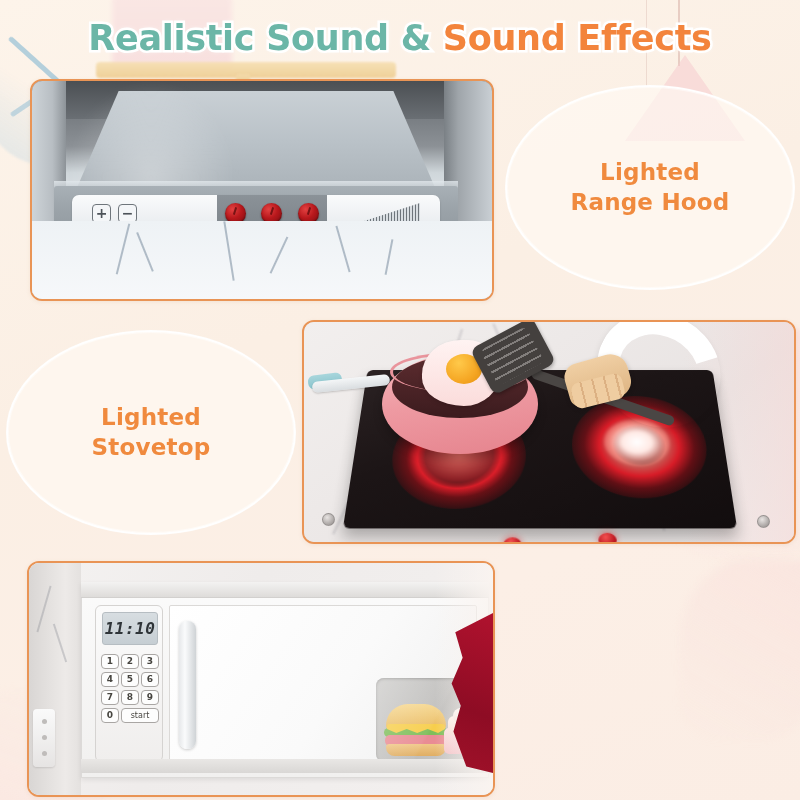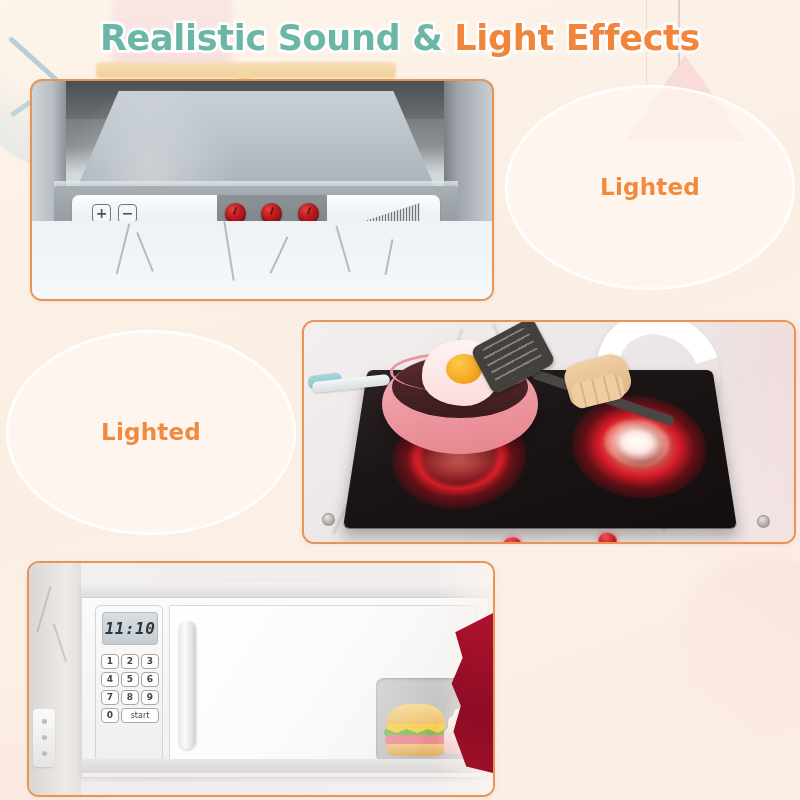--- a/index.html
+++ b/index.html
@@ -516,33 +516,35 @@
   <div class="bg-deco deco-seam-v"></div>
   <div class="bg-deco deco-lamp-cord"></div>
   <div class="bg-deco deco-lamp-tri"></div>
   <div class="bg-deco deco-pink-right"></div>
   <div class="bg-deco deco-pink-right2"></div>
   <div class="bg-deco deco-pink-left-b"></div>
 
   <div class="title-wrap">
     <div class="title">
       <span class="seg-a">Realistic Sound &amp;</span>
-      <span class="seg-b">Light Effects</span>
+      <span class="seg-b">Sound Effects</span>
     </div>
   </div>
 
   <div class="label-ellipse" id="ellipse-hood">
     <div class="label-text">
       <div>Lighted</div>
+      <div>Range Hood</div>
     </div>
   </div>
 
   <div class="label-ellipse" id="ellipse-stove">
     <div class="label-text">
       <div>Lighted</div>
+      <div>Stovetop</div>
     </div>
   </div>
 
 
   <div class="panel" id="panel-hood">
     <div class="hood-bg"></div>
     <div class="hood-dark-top"></div>
     <div class="hood-wall-l"></div>
     <div class="hood-wall-r"></div>
     <div class="hood-body"></div>

